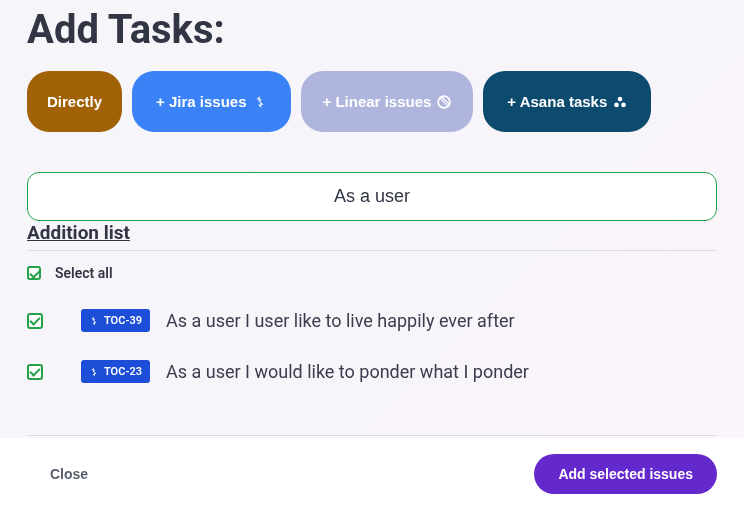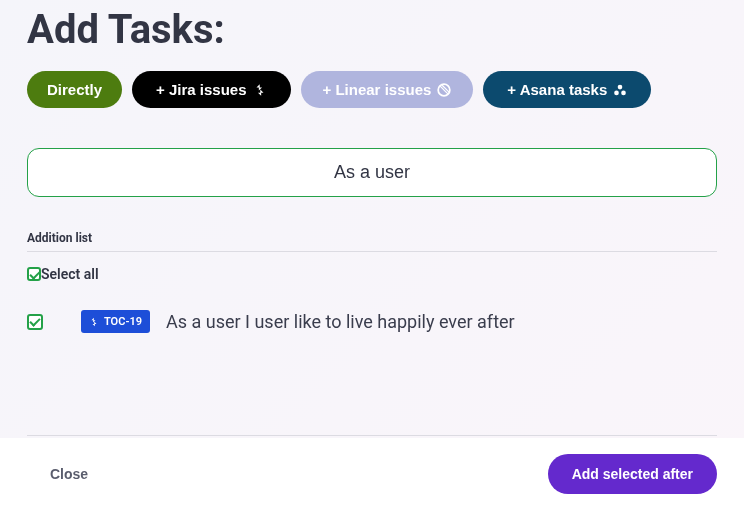--- a/index.html
+++ b/index.html
@@ -32,51 +32,52 @@
   gap: 6px;
   padding: 10px 18px;
   border-radius: 22px;
   font-size: 15px;
   font-weight: 600;
   color: #fff;
   cursor: pointer;
   border: none;
   white-space: nowrap;
 }
-.pill.directly { background: #4d7c0f; padding: 10px 20px; }
-.pill.jira { background: #000000; padding: 10px 24px; }
+.pill.directly { background: #a16207; padding: 22px 20px; }
+.pill.jira { background: #3b82f6; padding: 10px 24px; }
 .pill.linear { background: #b0b5de; padding: 10px 22px; }
 .pill.asana { background: #0c4a6e; padding: 10px 24px; }
 .pill svg { width: 14px; height: 14px; }
 .search-input {
   width: 100%;
   padding: 13px 12px;
   font-size: 18px;
   color: #323544;
   border: 1px solid #24a148;
   border-radius: 12px;
   outline: none;
   background: #fff;
   text-align: center;
 }
 .section-title {
-  font-size: 12px;
+  font-size: 19px;
   font-weight: 700;
   color: #323544;
-  margin-top: 34px;
   margin-bottom: 6px;
+  text-decoration: underline;
 }
 .divider {
   border: none;
   border-top: 1px solid #dcdbe2;
   margin-bottom: 14px;
 }
 .select-all-row {
   display: flex;
   align-items: center;
+  gap: 14px;
   margin-bottom: 28px;
 }
 .select-all-row .checkbox { width: 14px; height: 14px; }
 .select-all-label {
   font-size: 14px;
   font-weight: 600;
   color: #323544;
 }
 .issue-row {
   display: flex;
@@ -205,25 +206,35 @@
     <div class="checkbox checked"></div>
     <span class="select-all-label">Select all</span>
   </div>
 
   <div class="issue-row">
     <div class="checkbox checked"></div>
     <span class="issue-badge">
       <svg viewBox="0 0 24 24" fill="currentColor">
           <path d="M11.5 2L6 7.5h4V13l5.5-5.5h-4V2zm1 9v5.5H8.5L14 22v-5.5h4L12.5 11z"></path>
         </svg>
-      <span>TOC-19</span>
+      <span>TOC-39</span>
     </span>
     <span class="issue-title">As a user I user like to live happily ever after</span>
   </div>
 
+  <div class="issue-row">
+    <div class="checkbox checked"></div>
+    <span class="issue-badge">
+      <svg viewBox="0 0 24 24" fill="currentColor">
+          <path d="M11.5 2L6 7.5h4V13l5.5-5.5h-4V2zm1 9v5.5H8.5L14 22v-5.5h4L12.5 11z"></path>
+        </svg>
+      <span>TOC-23</span>
+    </span>
+    <span class="issue-title">As a user I would like to ponder what I ponder</span>
+  </div>
 </div>
 
 <hr class="footer-divider">
 
 <div class="footer">
   <button class="btn-close">Close</button>
-  <button class="btn-primary">Add selected after</button>
+  <button class="btn-primary">Add selected issues</button>
 </div>
 
 </body></html>

